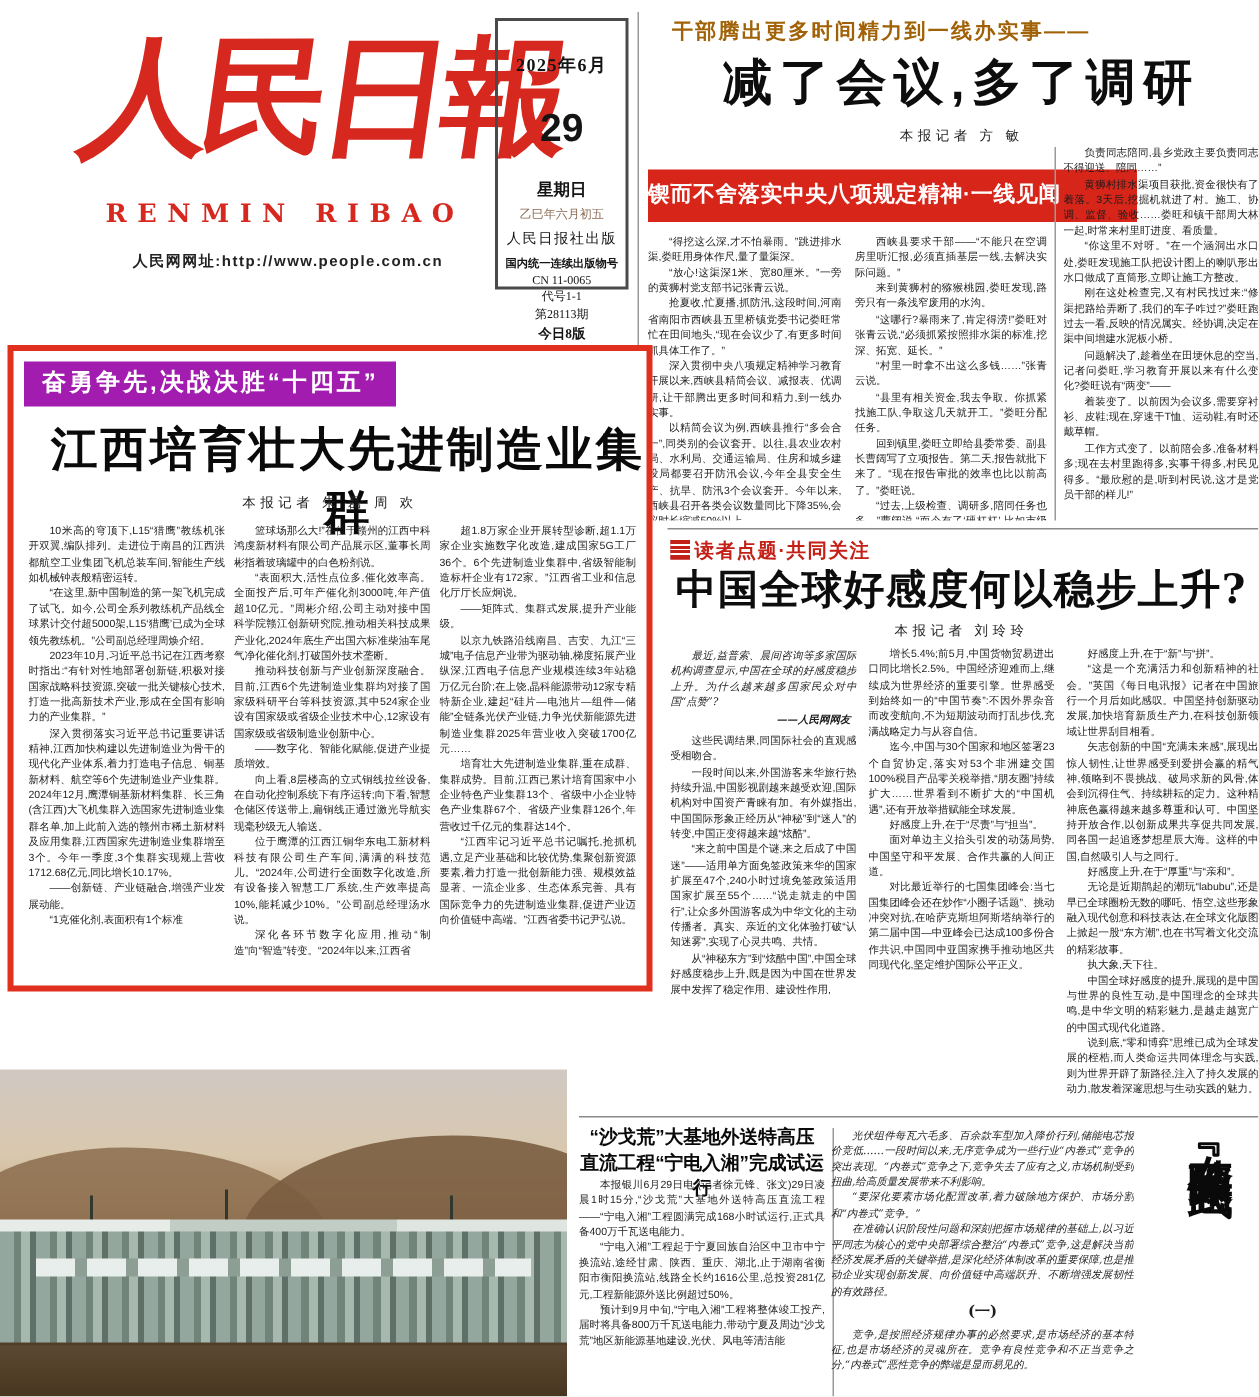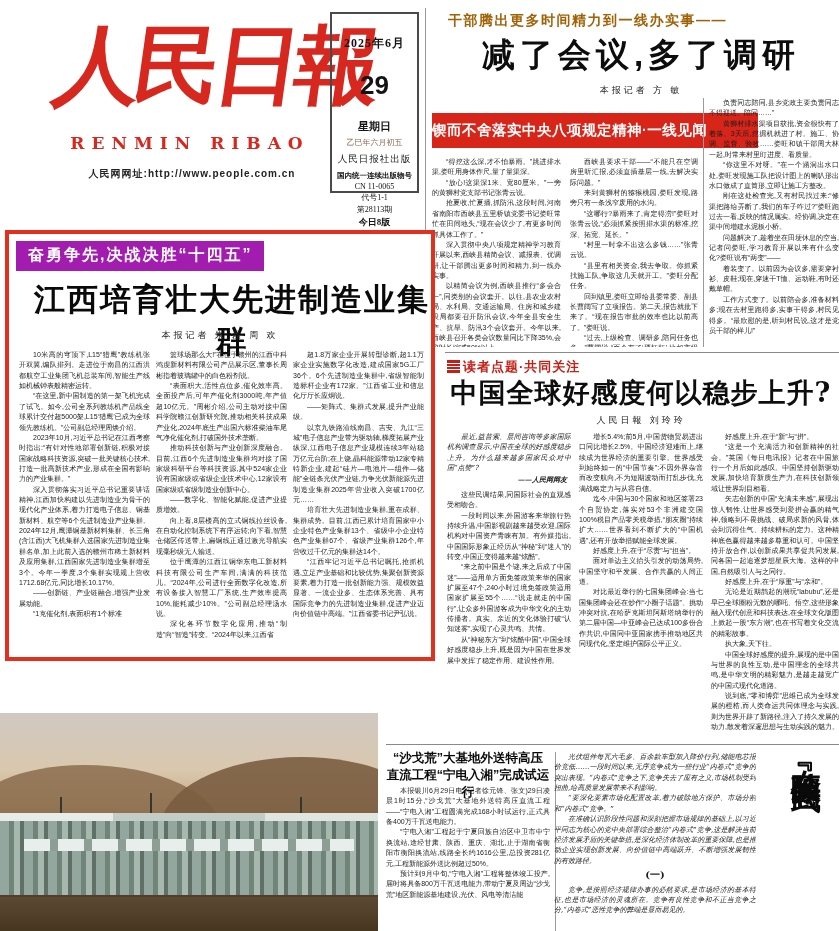--- a/index.html
+++ b/index.html
@@ -192,21 +192,21 @@
         <p>培育壮大先进制造业集群,重在成群、集群成势。目前,江西已累计培育国家中小企业特色产业集群13个、省级中小企业特色产业集群67个、省级产业集群126个,年营收过千亿元的集群达14个。</p>
         <p>“江西牢记习近平总书记嘱托,抢抓机遇,立足产业基础和比较优势,集聚创新资源要素,着力打造一批创新能力强、规模效益显著、一流企业多、生态体系完善、具有国际竞争力的先进制造业集群,促进产业迈向价值链中高端。”江西省委书记尹弘说。</p>
       </div>
   </div>
 
   <div class="hrule" style="left:445px; top:352px; width:394px;"></div>
   <div class="reader-label">
     <span class="reader-icon"></span><span>读者点题·共同关注</span>
   </div>
   <div class="reader-headline">中国全球好感度何以稳步上升?</div>
-  <div class="byline reader-byline">人民日報 刘玲玲</div>
+  <div class="byline reader-byline">本报记者 刘玲玲</div>
 
   <div class="cols" style="left:447px; top:432px; width:124px; height:303px;">
     <p class="kai">最近,益普索、晨间咨询等多家国际机构调查显示,中国在全球的好感度稳步上升。为什么越来越多国家民众对中国“点赞”?</p>
     <div class="intro-attr">——人民网网友</div>
     <div>
         <p>这些民调结果,同国际社会的直观感受相吻合。</p>
         <p>一段时间以来,外国游客来华旅行热持续升温,中国影视剧越来越受欢迎,国际机构对中国资产青睐有加。有外媒指出,中国国际形象正经历从“神秘”到“迷人”的转变,中国正变得越来越“炫酷”。</p>
         <p>“来之前中国是个谜,来之后成了中国迷”——适用单方面免签政策来华的国家扩展至47个,240小时过境免签政策适用国家扩展至55个……“说走就走的中国行”,让众多外国游客成为中华文化的主动传播者。真实、亲近的文化体验打破“认知迷雾”,实现了心灵共鸣、共情。</p>
         <p>从“神秘东方”到“炫酷中国”,中国全球好感度稳步上升,既是因为中国在世界发展中发挥了稳定作用、建设性作用,</p>
       </div>

